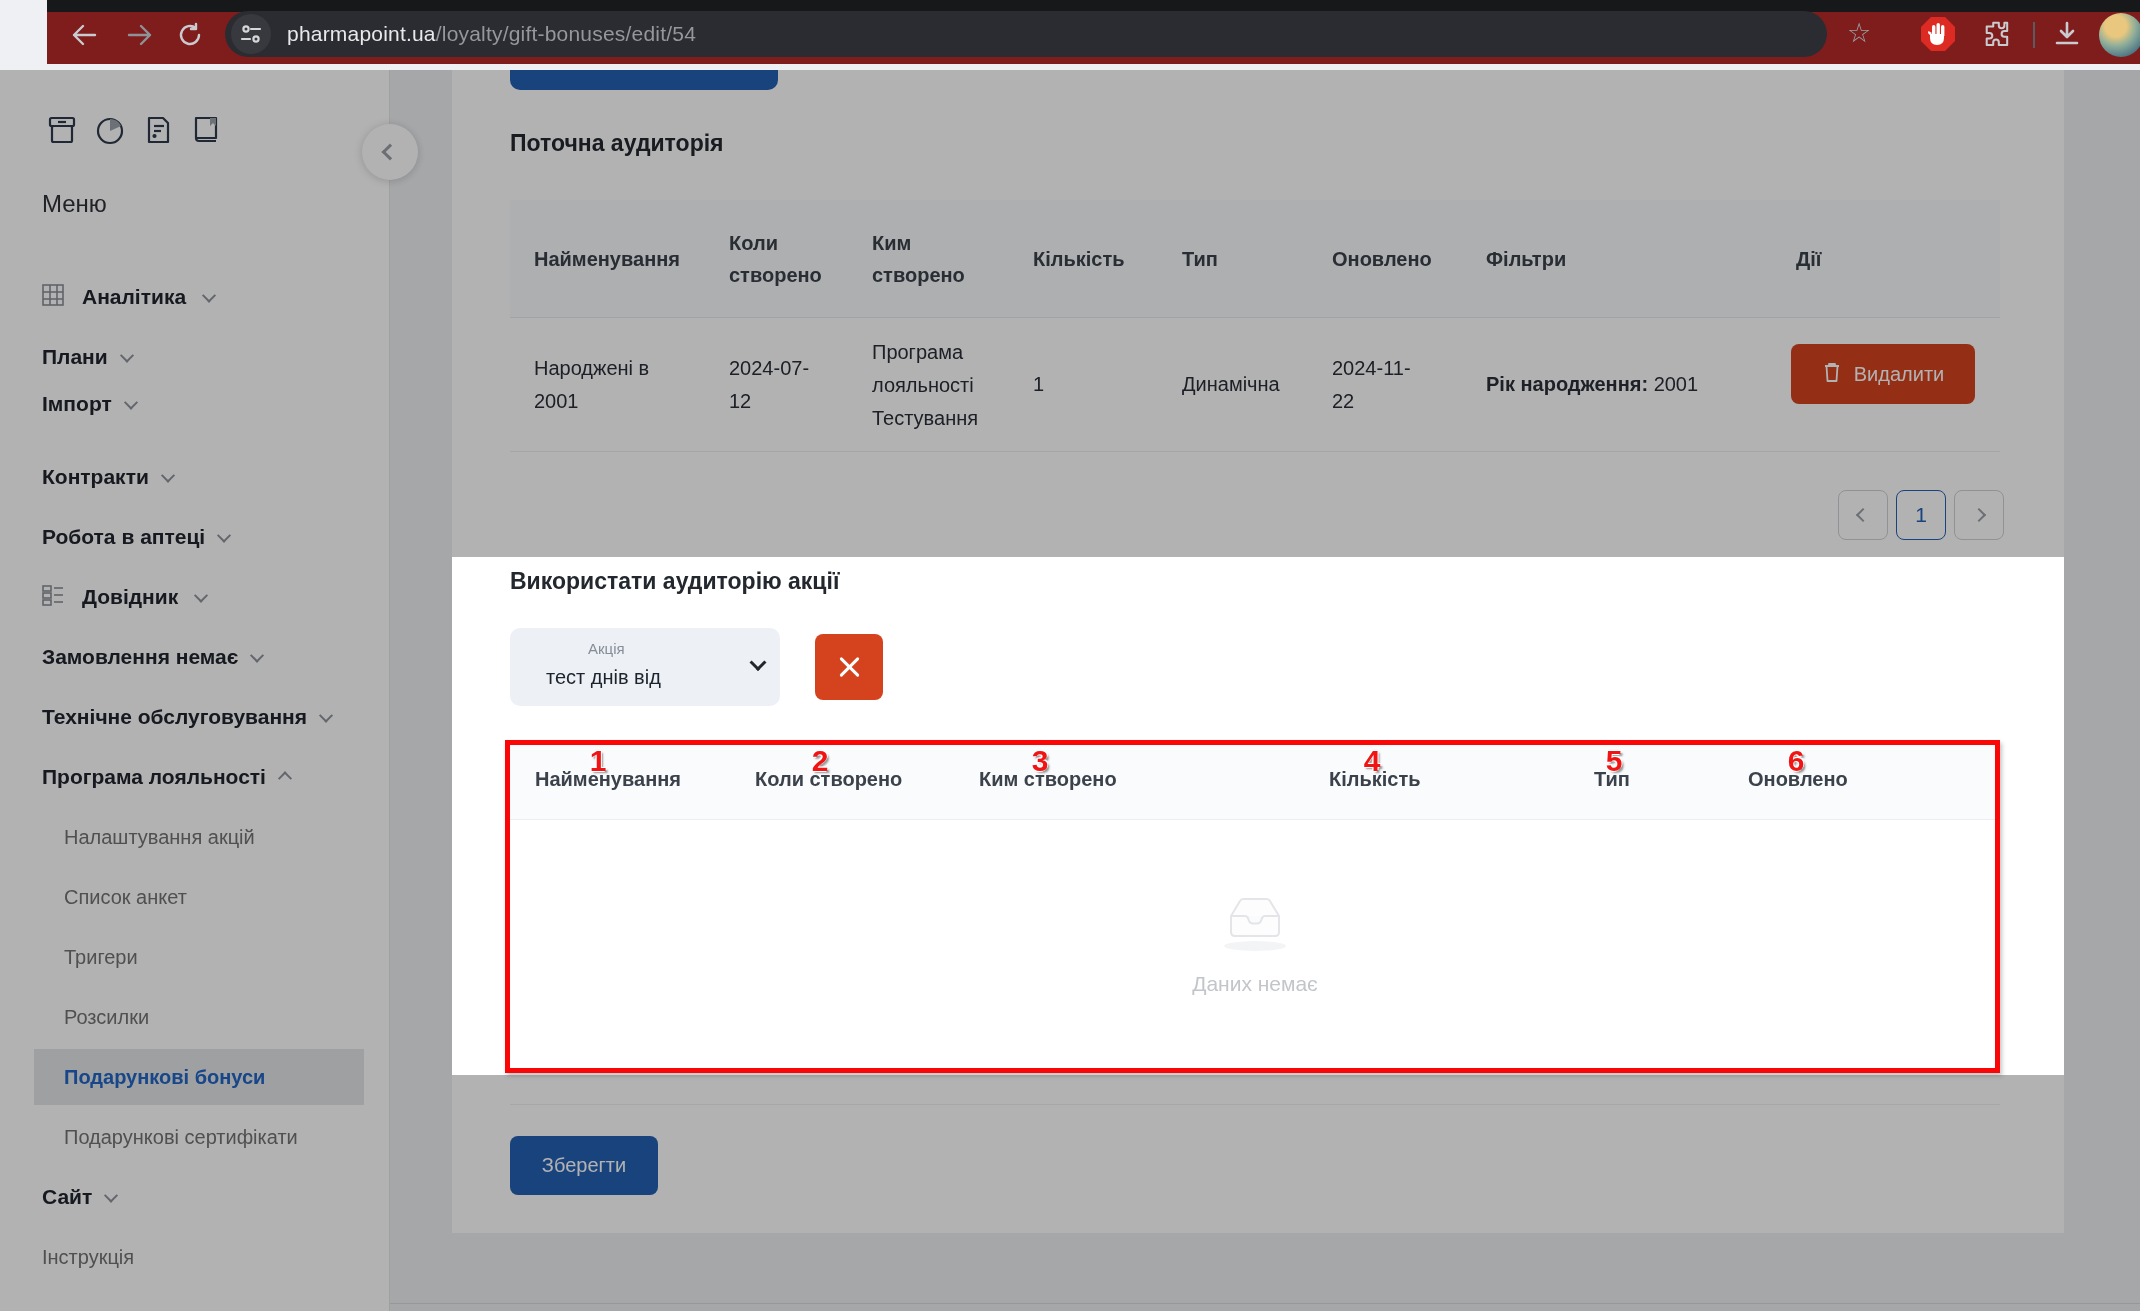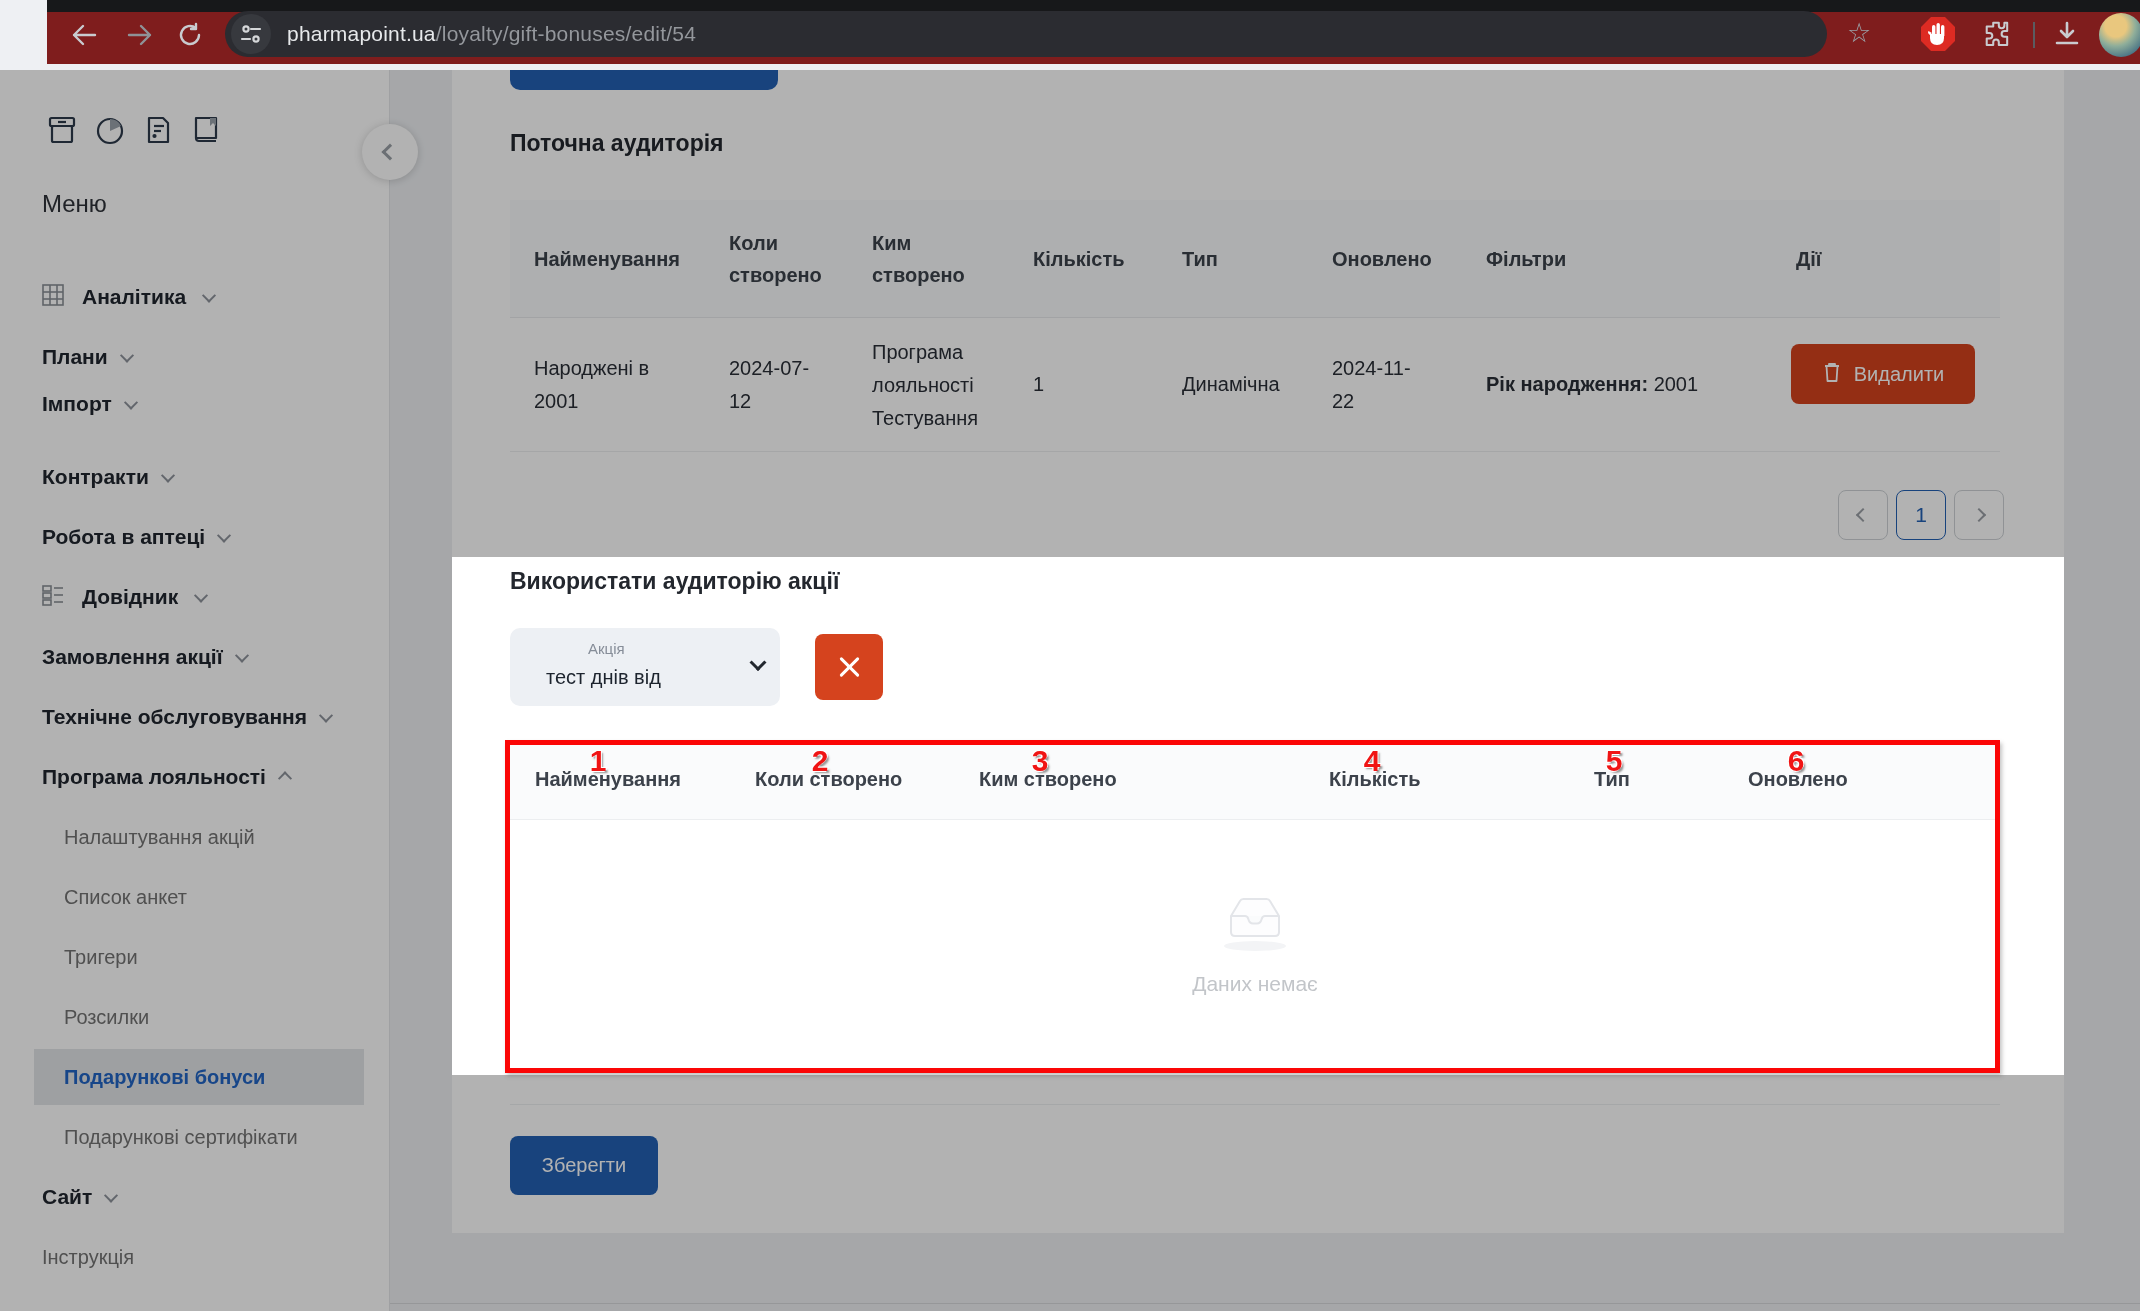--- a/index.html
+++ b/index.html
@@ -214,21 +214,21 @@
             <rect x="1" y="9" width="8" height="5"></rect>
             <rect x="1" y="16" width="8" height="5"></rect>
             <line x1="12" y1="4" x2="21" y2="4"></line>
             <line x1="12" y1="11" x2="21" y2="11"></line>
             <line x1="12" y1="18" x2="21" y2="18"></line>
           </svg></span>
       <span class="side-label">Довідник</span>
       <span class="chev down"></span>
     </div>
     <div class="side-row" style="top:559px;padding-left:42px;gap:14px;">
-      <span class="side-label">Замовлення акції</span>
+      <span class="side-label">Замовлення немає</span>
         <span class="chev down"></span>
     </div>
     <div class="side-row" style="top:619px;padding-left:42px;gap:14px;">
       <span class="side-label">Технічне обслуговування</span>
         <span class="chev down"></span>
     </div>
     <div class="side-row" style="top:679px;padding-left:42px;gap:14px;">
       <span class="side-label">Програма лояльності</span>
         <span class="chev up"></span>
     </div>

